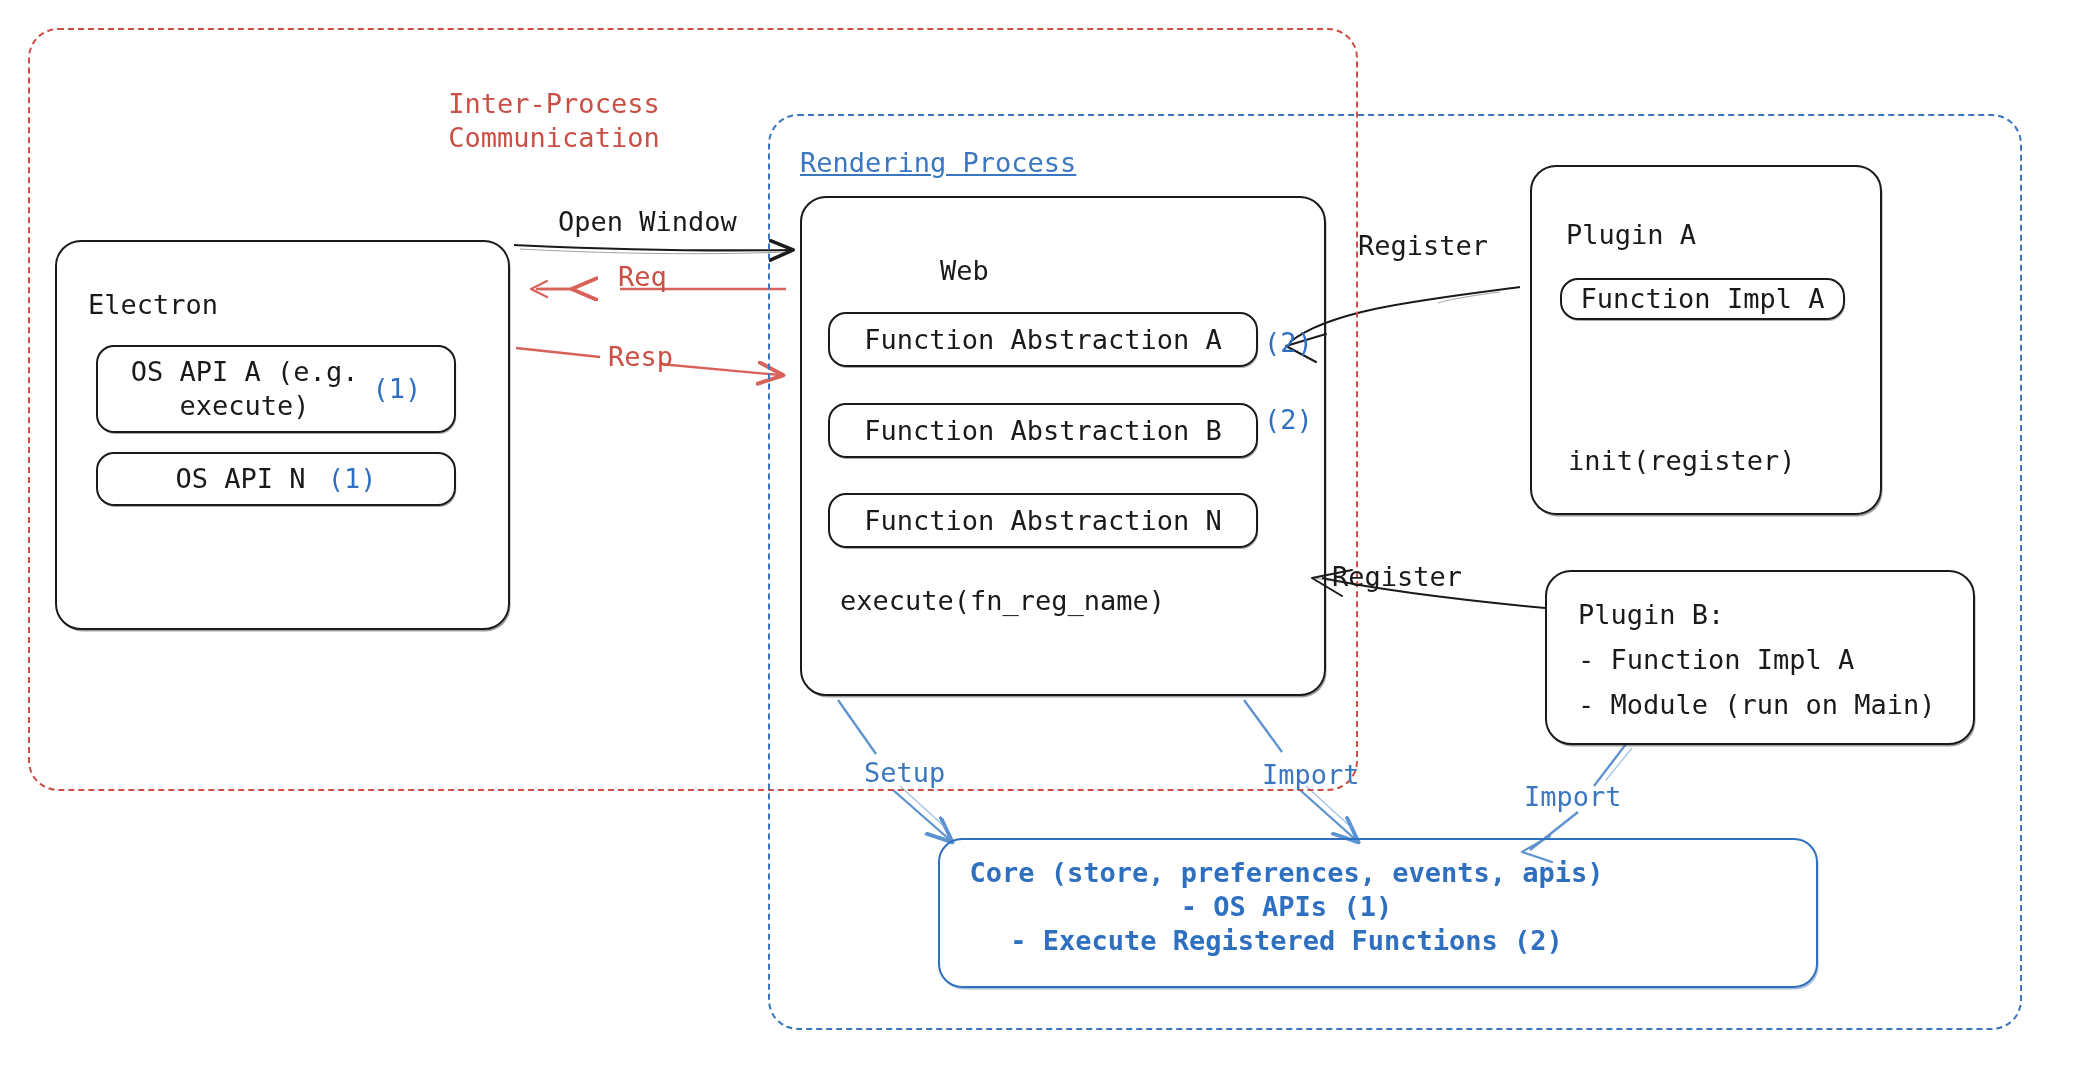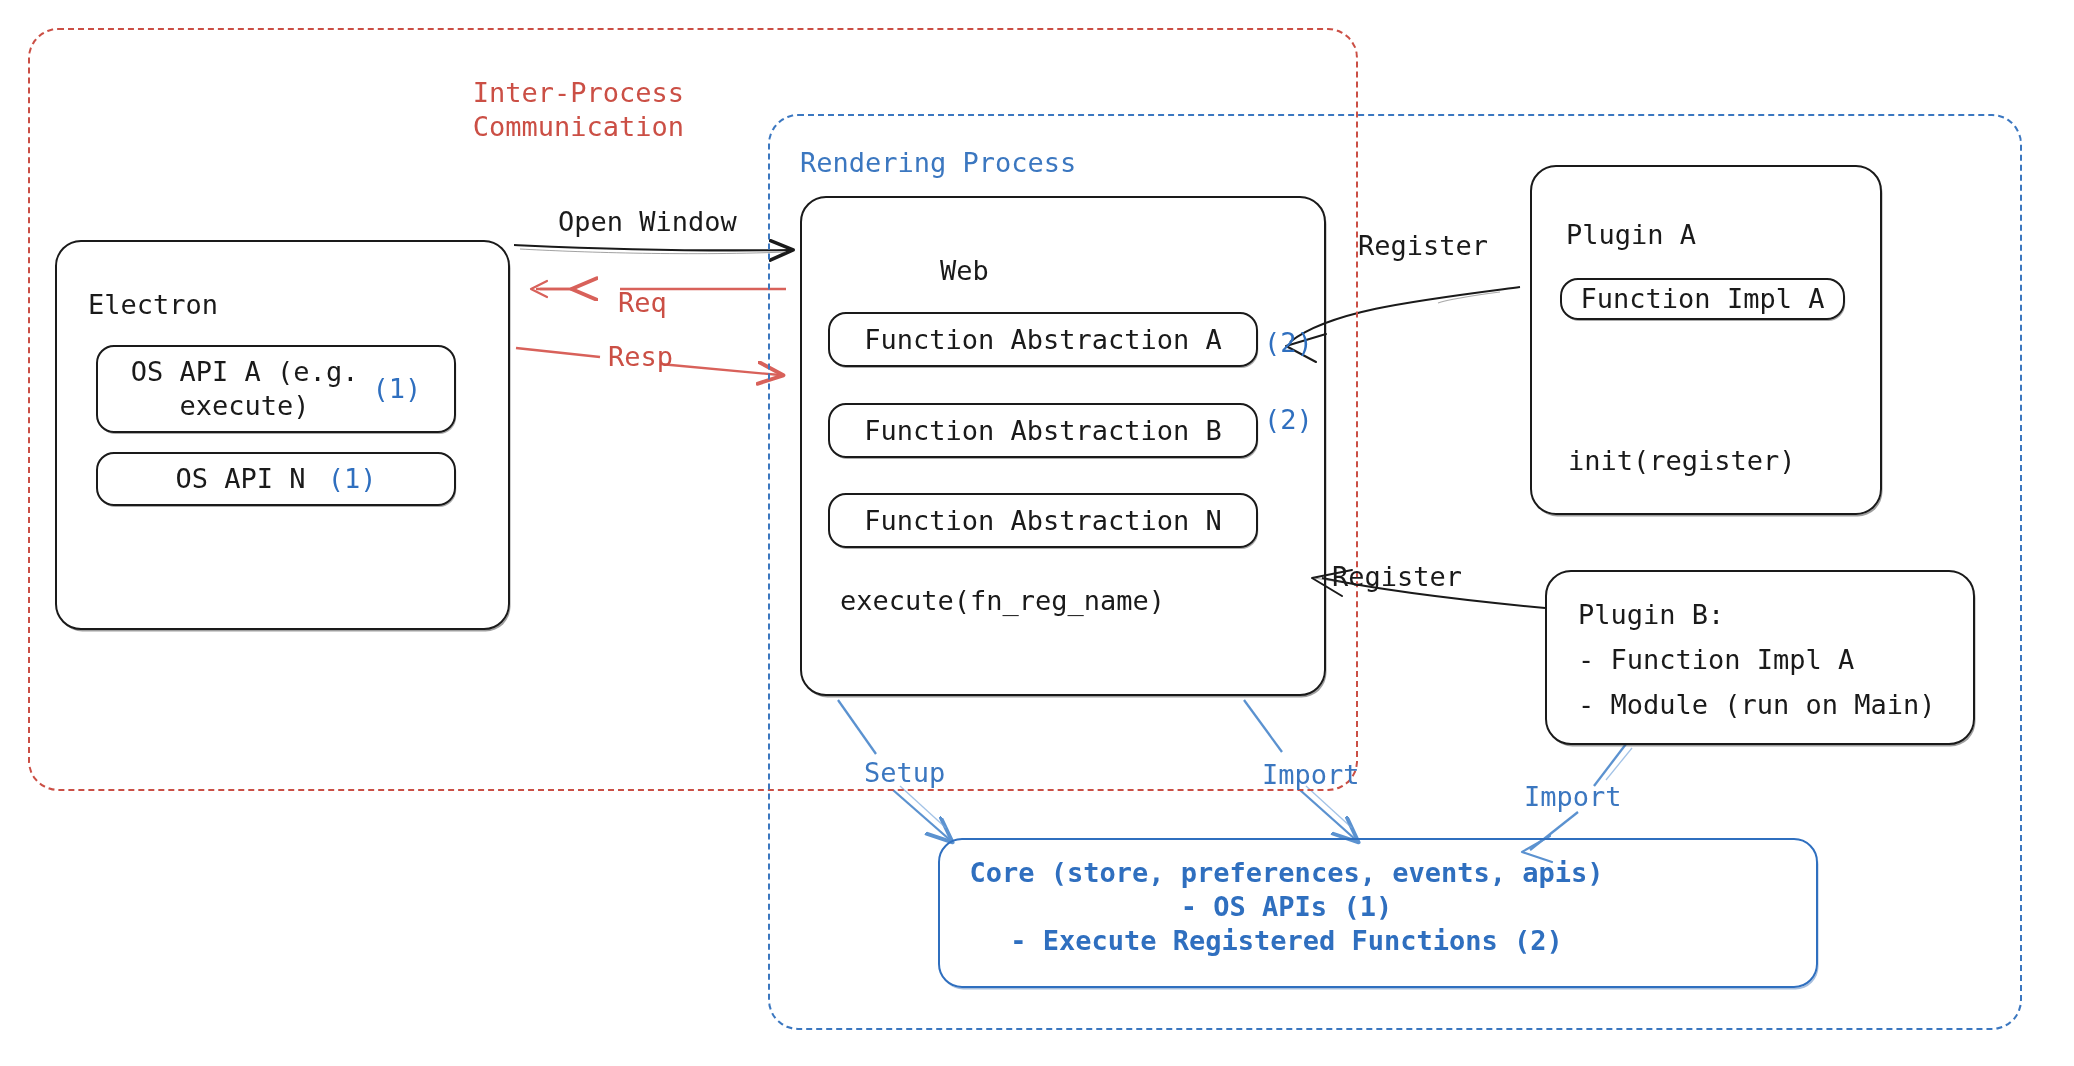--- a/index.html
+++ b/index.html
@@ -143,25 +143,25 @@
     <g>
       <path d="M1626,744 L1594,786" fill="none" stroke="#5b92d0" stroke-width="2.3"></path>
       <path d="M1578,812 L1530,850" fill="none" stroke="#5b92d0" stroke-width="2.3"></path>
       <path d="M1550,836 L1522,852 L1552,862" fill="none" stroke="#5b92d0" stroke-width="2.2" stroke-linecap="round" stroke-linejoin="round"></path>
       <path d="M1632,748 L1606,780" fill="none" stroke="#7aa8dc" stroke-width="1.3" opacity=".7"></path>
     </g>
   </svg>
 
   <div class="node dashbox dash-red" style="left:28px; top:28px; width:1330px; height:763px;"></div>
 
-  <div class="label t-title red center" style="left:424px; top:76px; width:260px;text-align:right;"><span>Inter-Process</span><br><span>Communication</span></div>
+  <div class="label t-title red center" style="left:424px; top:87px; width:260px;"><span>Inter-Process</span><br><span>Communication</span></div>
 
   <div class="node dashbox dash-blue" style="left:768px; top:114px; width:1254px; height:916px;"></div>
 
-  <div class="label t-title bluelbl" style="left:800px; top:146px;">Rendering Process</div>
+  <div class="label t-title bluelbl" style="left:800px; top:146px;text-decoration:underline;">Rendering Process</div>
 
   <div class="node solidbox" style="left:55px; top:240px; width:455px; height:390px;"></div>
 
   <div class="label t-box-title" style="left:88px; top:288px;">Electron</div>
 
   <div class="node innerbox flexcenter" style="left:96px; top:345px; width:360px; height:88px;"><span><span>OS API A (e.g.</span><br><span>execute)</span></span><span class="blue" style="margin-left:14px;">(1)</span></div>
 
   <div class="node innerbox flexcenter" style="left:96px; top:452px; width:360px; height:54px;"><span>OS API N</span><span class="blue" style="margin-left:22px;">(1)</span></div>
 
   <div class="node solidbox" style="left:800px; top:196px; width:526px; height:500px;"></div>
@@ -194,21 +194,21 @@
   <div class="label t-item" style="left:1578px; top:643px;">- Function Impl A</div>
 
   <div class="label t-item" style="left:1578px; top:688px;">- Module (run on Main)</div>
 
   <div class="node corebox" style="left:938px; top:838px; width:880px; height:150px;"></div>
 
   <div class="label t-item blue bold center" style="left:938px; top:856px; width:697px;"><span>Core (store, preferences, events, apis)</span><br><span>- OS APIs (1)</span><br><span>- Execute Registered Functions (2)</span></div>
 
   <div class="label t-edge" style="left:558px; top:205px;">Open Window</div>
 
-  <div class="label t-edge red" style="left:618px; top:286px;">Req</div>
+  <div class="label t-edge red" style="left:618px; top:260px;">Req</div>
 
   <div class="label t-edge red" style="left:608px; top:340px;">Resp</div>
 
   <div class="label t-edge" style="left:1358px; top:229px;">Register</div>
 
   <div class="label t-edge" style="left: 1332px; top: 560px;">Register</div>
 
   <div class="label t-edge bluelbl" style="left:864px; top:756px;">Setup</div>
 
   <div class="label t-edge bluelbl" style="left:1262px; top:758px;">Import</div>

